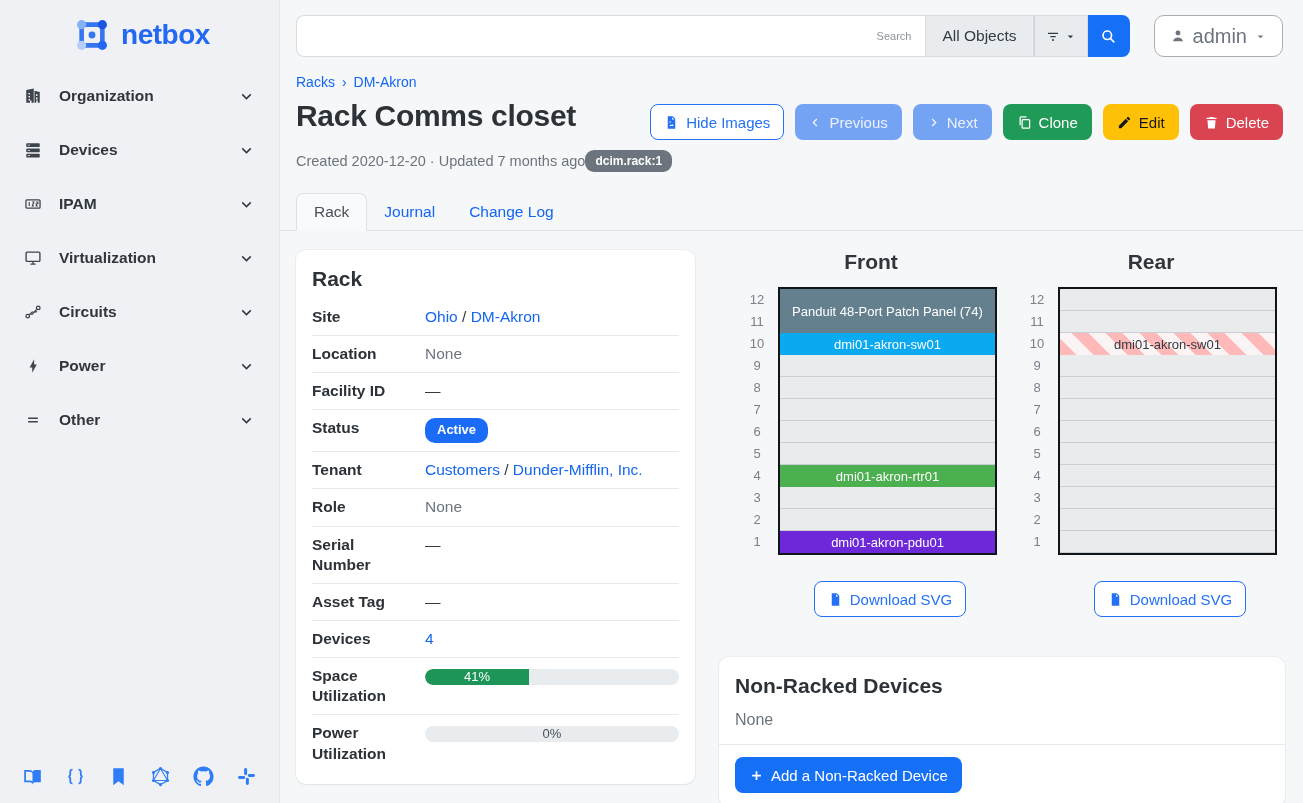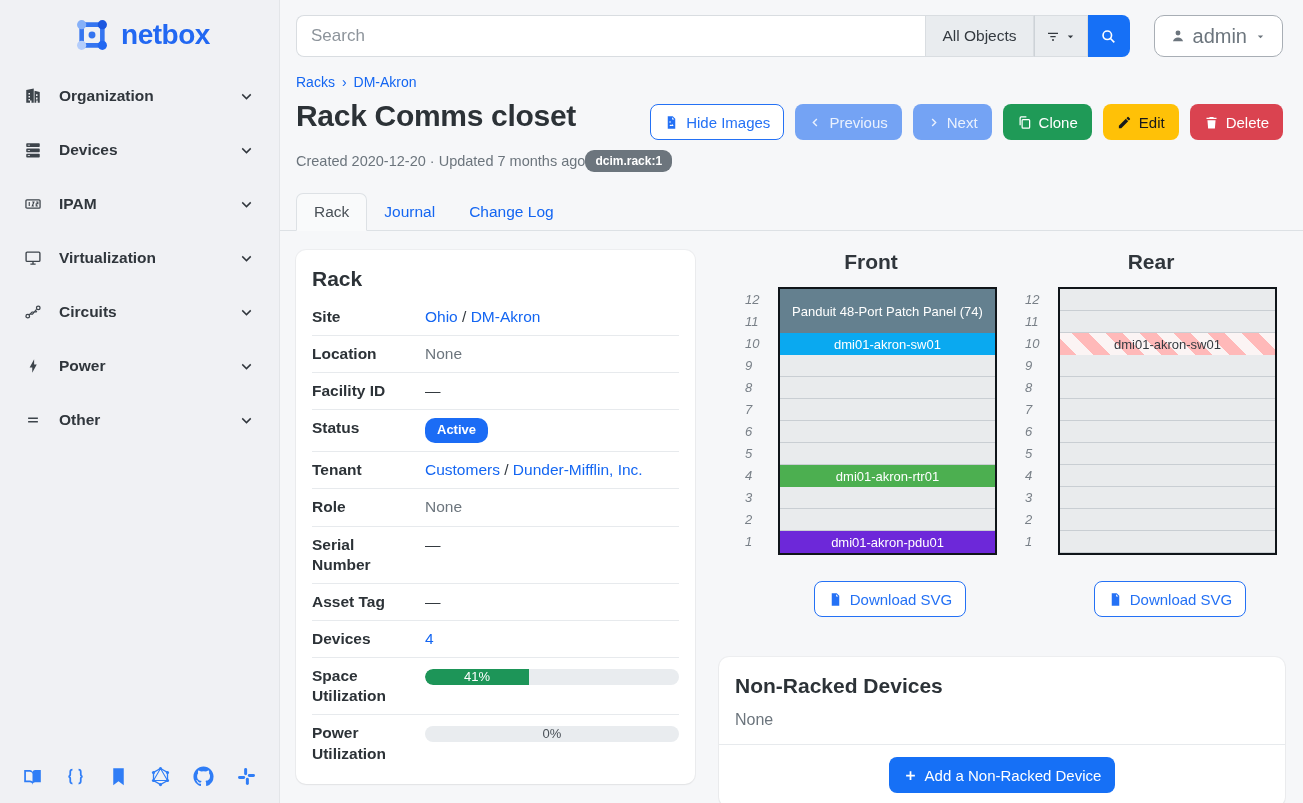--- a/index.html
+++ b/index.html
@@ -18,21 +18,21 @@
   .nav-item .nchev { color: #30363c; display: inline-flex; }
   .side-footer { margin-top: auto; display: flex; justify-content: space-between; padding: 0 22px 16px; }
   .side-footer a { color: #2f7df6; display: inline-flex; cursor: pointer; }
 
   
   .main { flex: 1; display: flex; flex-direction: column; background: #f6f7f9; min-width: 0; }
 
   .topbar { display: flex; padding: 15px 20px 0 16px; }
   .search-group { flex: 1; display: flex; height: 42px; }
   .search-input { flex: 1; border: 1px solid #d9dde1; border-right: none; border-radius: 8px 0 0 8px;
-                  padding: 0 14px; font-size: 17px; font-family: inherit; color: #343a40; background: #fff; outline: none; }
+                  padding: 0 14px; font-size: 11px; font-family: inherit; color: #343a40; background: #fff; outline: none; text-align: right; }
   .search-input::placeholder { color: #8d949b; }
   .scope { display: flex; align-items: center; padding: 0 16px; background: #e9ecef; border: 1px solid #d9dde1;
            font-size: 15.5px; color: #343a40; cursor: pointer; }
   .filter-btn { display: flex; align-items: center; gap: 3px; padding: 0 10px; background: #e9ecef;
                 border: 1px solid #d9dde1; border-left: 1px solid #cdd2d7; color: #343a40; cursor: pointer; }
   .search-btn { width: 42px; background: #1670f6; border: none; border-radius: 0 8px 8px 0; color: #fff;
                 display: flex; align-items: center; justify-content: center; cursor: pointer; }
   .admin-btn { margin-left: 24px; display: flex; align-items: center; gap: 7px; padding: 0 15px; height: 42px;
                border: 1px solid #a8aeb5; border-radius: 10px; background: #fff; color: #6c757d; font-size: 20px; cursor: pointer; }
 
@@ -79,32 +79,32 @@
                     color: #fff; font-size: 13px; display: flex; align-items: center; justify-content: center; }
   .progress .zero-label { position: absolute; inset: 0; display: flex; align-items: center; justify-content: center;
                           color: #495057; font-size: 13px; }
 
   .right-col { flex: 1; display: flex; flex-direction: column; min-width: 0; }
   .elev-row { display: flex; justify-content: space-between; padding: 0 8px 0 26px; }
   .elev-block { width: 252px; }
   .elev-title { text-align: center; font-size: 21px; font-weight: bold; color: #30363c; margin-bottom: 13px; }
   .rack-wrap { display: flex; }
   .unit-numbers { width: 24px; flex: 0 0 24px; padding-top: 2px; margin-right: 9px; }
-  .unit-numbers div { height: 22px; line-height: 22px; text-align: left; font-size: 13px; color: #798088; font-style: italic; }
+  .unit-numbers div { height: 22px; line-height: 22px; text-align: center; font-size: 13px; color: #798088; }
   .rack-box { position: relative; width: 224px; border: 2px solid #10151a; background: #fff; }
   .unit-slot { height: 22px; background: #e9ebed; border-bottom: 1px solid #c9ced3; }
   .unit-slot:last-child { border-bottom: none; }
   .device { position: absolute; left: 0; right: 0; display: flex; align-items: center; justify-content: center;
             font-size: 13px; cursor: pointer; }
   .device.striped { background: repeating-linear-gradient(45deg, #ffb9b9 0 12px, #fbf4f4 12px 24px); }
   .download-wrap { margin-left: 33px; width: 224px; display: flex; justify-content: center; margin-top: 26px; }
 
   .nonracked-card { margin-top: 40px; padding: 17px 16px 12px; }
   .nr-none { margin-top: 13px; font-size: 16px; color: #6c757d; }
-  .nr-footer { margin: 15px -16px 0; padding: 12px 16px 2px; border-top: 1px solid #e7eaed; display: flex; justify-content: center; }
+  .nr-footer { margin: 15px -16px 0; padding: 12px 16px 2px; border-top: 1px solid #e7eaed; display: flex; justify-content: flex-start; }
 
   .ico { display: inline-flex; align-items: center; }
 </style>
 </head>
 <body>
 
 <aside class="sidebar">
   <div class="logo">
     <span class="ico">
         <svg width="46" height="46" viewBox="0 0 40 40">

